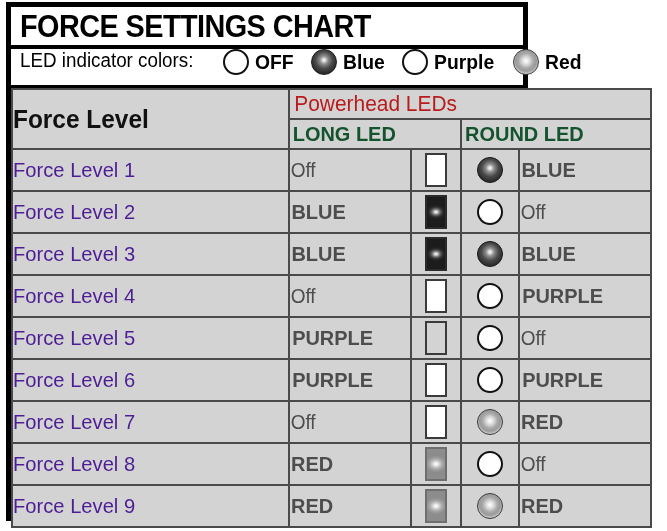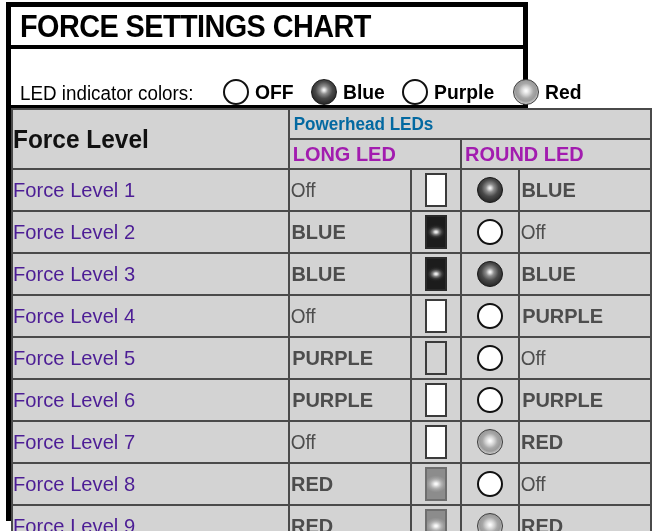--- a/index.html
+++ b/index.html
@@ -44,26 +44,25 @@
     transform: scaleX(0.93);
     transform-origin: left center;
     white-space: nowrap;
     line-height: 1;
   }
 
   
   #legend-bar {
     height: 39px;
     display: flex;
-    align-items: flex-end;
+    align-items: flex-start;
     padding-left: 9px;
     box-sizing: border-box;
     background: #ffffff;
     border-bottom: 3px solid #000000;
-    margin-top: 20px;
   }
   #legend-label {
     font-size: 20px;
     color: #000000;
     white-space: nowrap;
     transform: scaleX(0.94);
     transform-origin: left center;
     margin-right: 18px;
   }
   .legend-item {
@@ -159,29 +158,29 @@
     padding-left: 12px;
     height: 58px;
     transform-origin: left center;
   }
   .th-force span {
     display: inline-block;
     transform: scaleX(0.94);
     transform-origin: left center;
   }
   .th-group {
-    font-size: 18px;
-    font-weight: bold;
-    color: #0369a1;
+    font-size: 22px;
+    font-weight: normal;
+    color: #b91c1c;
     height: 28px;
   }
   .th-sub {
     font-size: 21px;
     font-weight: bold;
-    color: #a21caf;
+    color: #14532d;
     height: 28px;
   }
   .th-group span, .th-sub span {
     display: inline-block;
     transform: scaleX(0.95);
   }
 
   
   tr.row-shaded td { background: #d3d3d3; }
   tr.row-plain  td { background: #ffffff; text-decoration: underline; }

